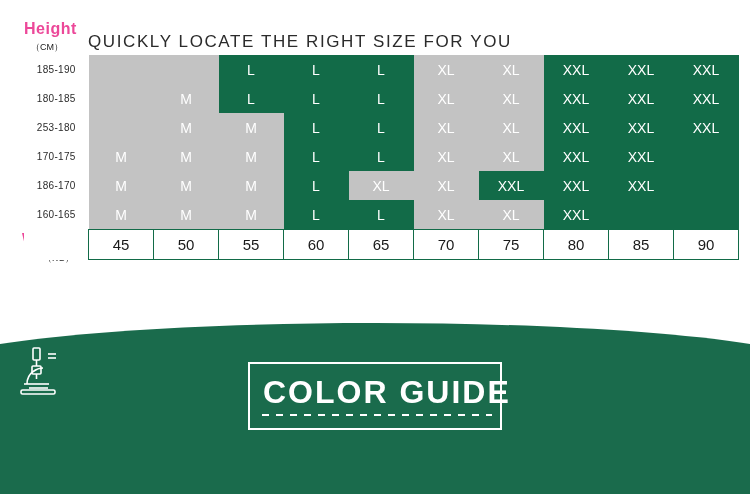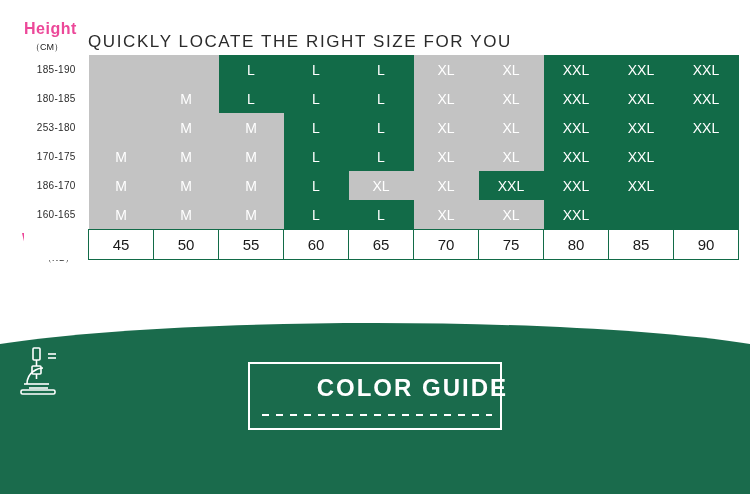--- a/index.html
+++ b/index.html
@@ -137,26 +137,26 @@
     position: absolute;
     left: 248px;
     top: 40px;
     width: 254px;
     height: 68px;
     border: 2px solid #ffffff;
     box-sizing: border-box;
   }
   .guide-title {
     position: absolute;
-    left: 4px;
+    left: 13px;
     top: 10px;
     width: 254px;
-    text-align: right;
+    text-align: left;
     color: #ffffff;
-    font-size: 24px;
+    font-size: 32px;
     font-weight: bold;
     letter-spacing: 2px;
     font-family: "Liberation Sans", sans-serif;
   }
   .guide-dashes {
     position: absolute;
     left: 12px;
     top: 50px;
     width: 230px;
     height: 2px;

